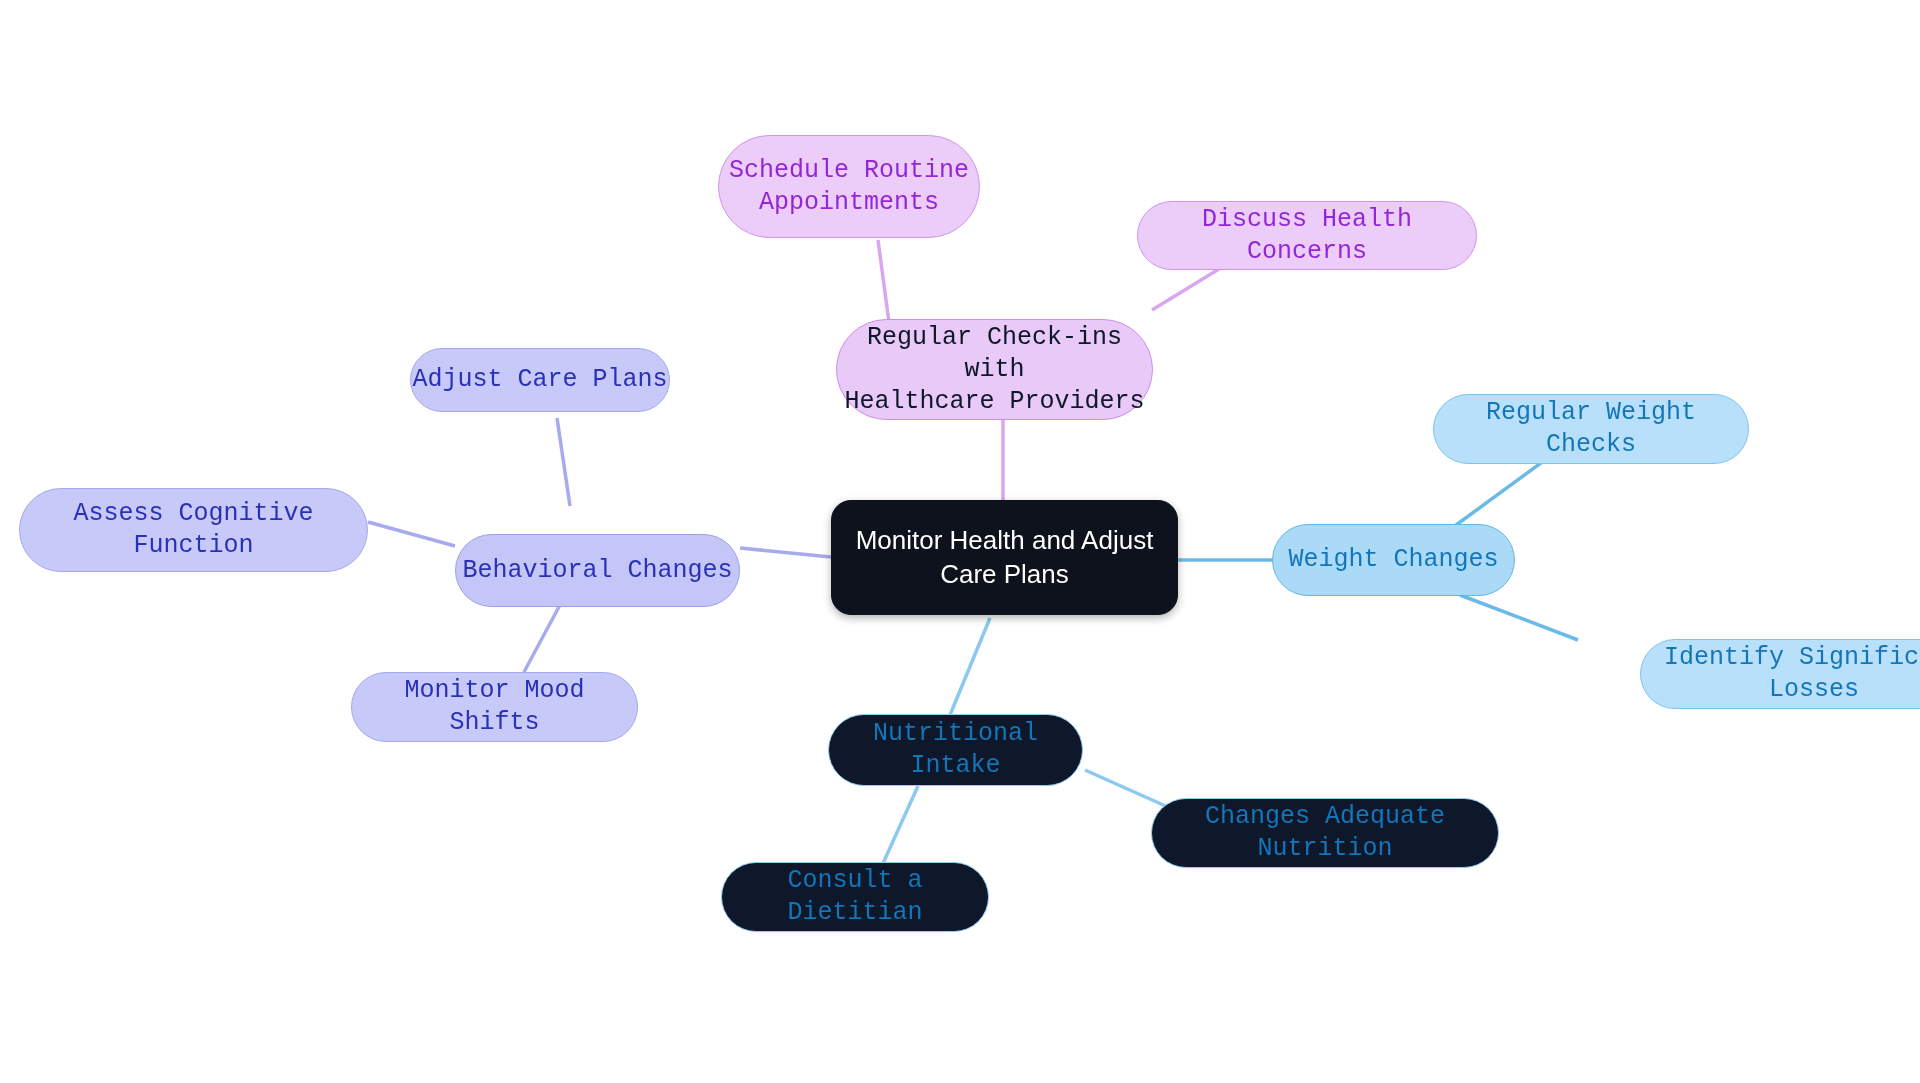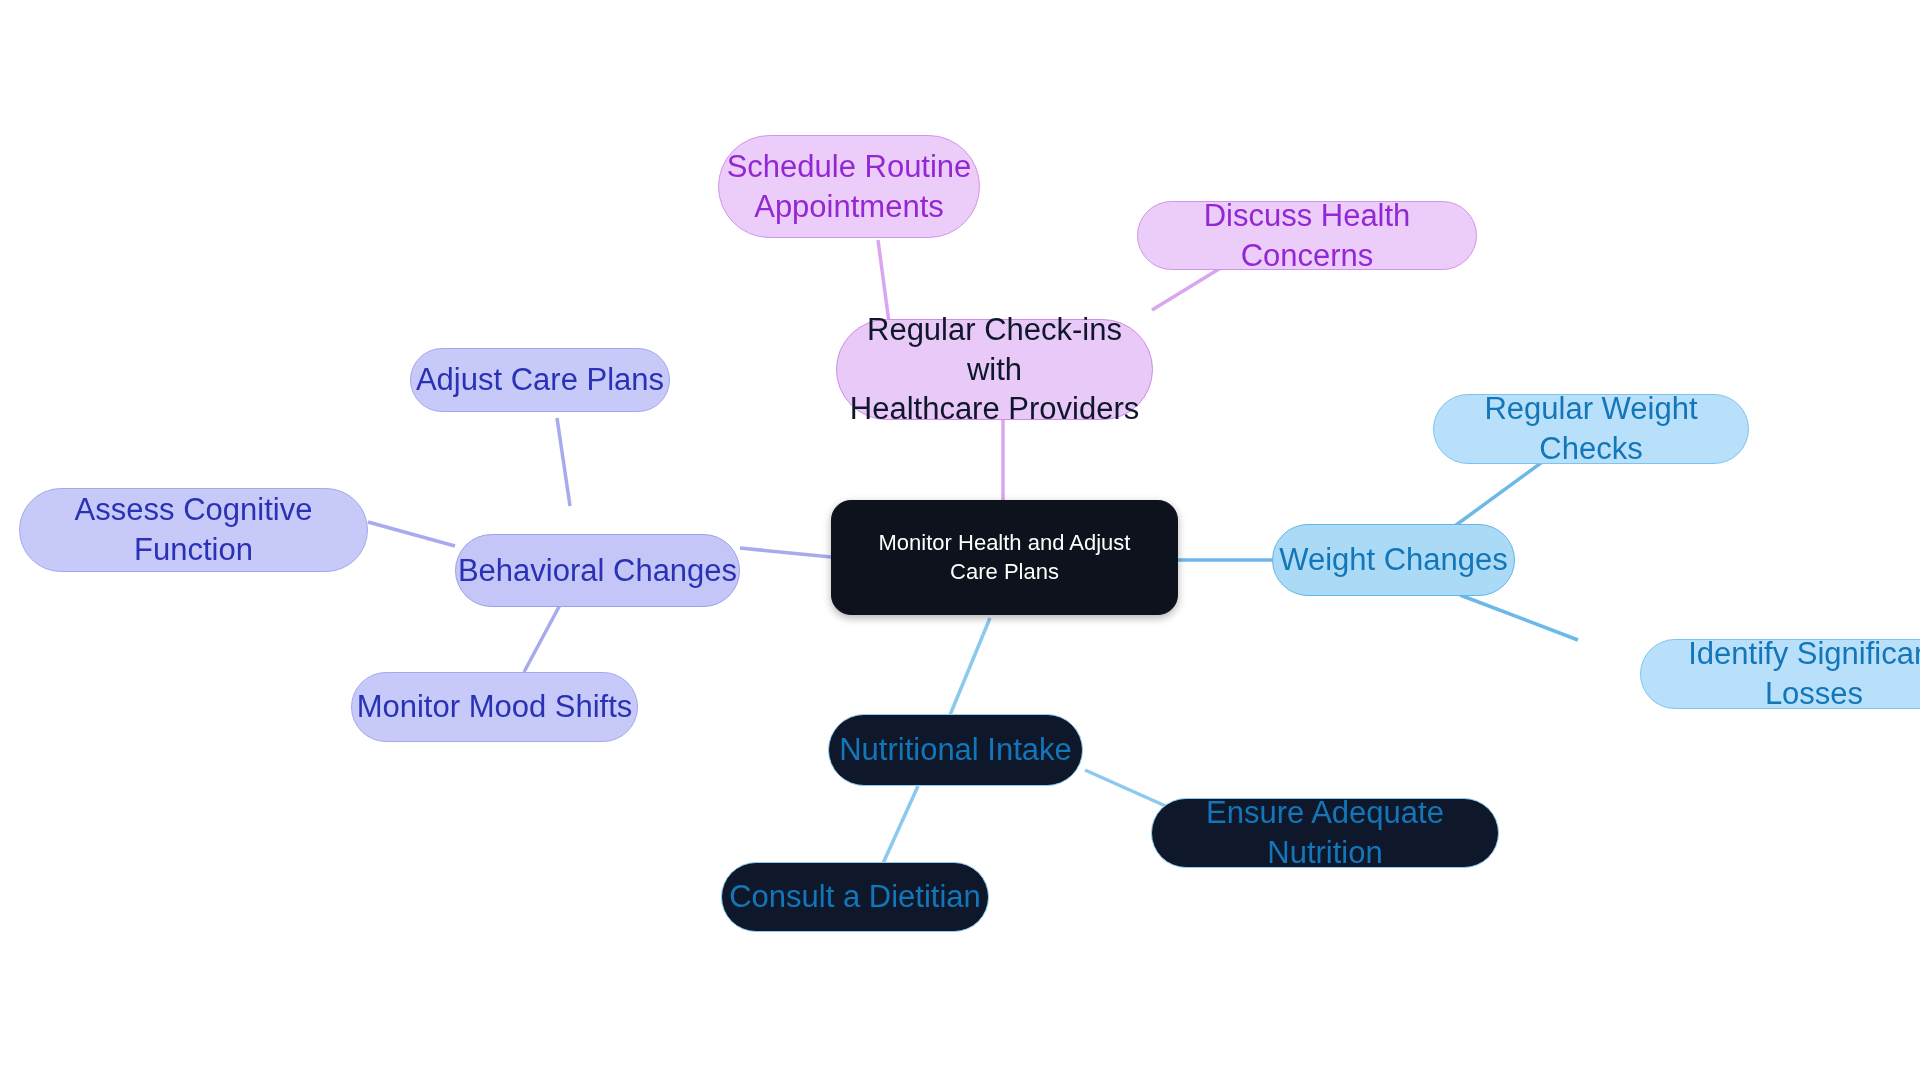--- a/index.html
+++ b/index.html
@@ -38,26 +38,27 @@
     line-height: 1.28;
     white-space: pre-line;
     border-style: solid;
     border-width: 1.5px;
   }
   .node-root {
     background: #0d121c;
     border-color: #0d121c;
     color: #ffffff;
     border-radius: 20px;
-    font-size: 22px;
+    font-size: 26px;
     box-shadow: 0 3px 9px rgba(0,0,0,0.30);
   }
   .node-pill {
     border-radius: 999px;
-    font-size: 31px;
+    font-size: 25px;
+    font-family: Liberation Mono, monospace;
   }
   .branch-purple {
     background: #e9c9f7;
     border-color: #cf8ce8;
     color: #0f172a;
   }
   .leaf-purple {
     background: #eccdf9;
     border-color: #d294ea;
     color: #9327d4;
@@ -172,16 +173,16 @@
 
   <div class="node node-pill leaf-blue-soft" style="left:828px; top:714px; width:255px; height:72px;">
     <span>Nutritional Intake</span>
   </div>
 
   <div class="node node-pill leaf-blue-soft" style="left:721px; top:862px; width:268px; height:70px;">
     <span>Consult a Dietitian</span>
   </div>
 
   <div class="node node-pill leaf-blue-soft" style="left:1151px; top:798px; width:348px; height:70px;">
-    <span>Ensure Adequate Nutrition</span>
+    <span>Changes Adequate Nutrition</span>
   </div>
 
 </div>
 
 </body></html>

